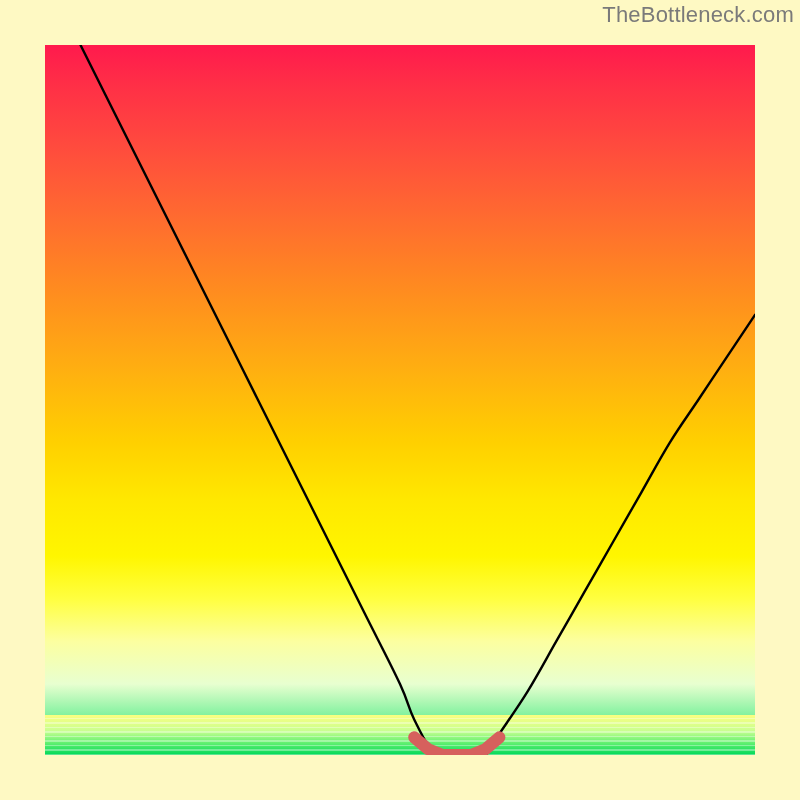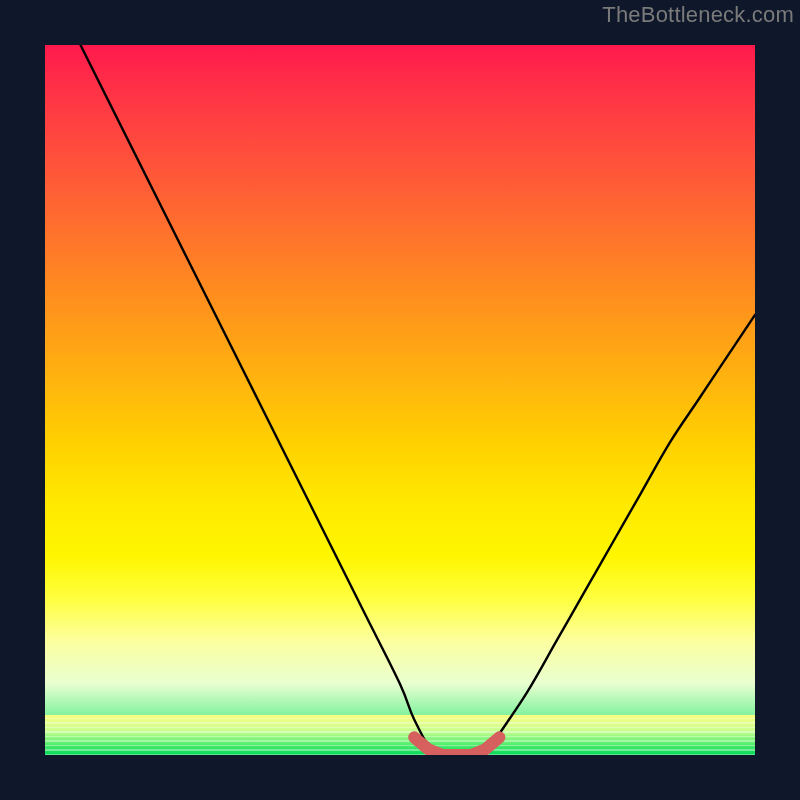--- a/index.html
+++ b/index.html
@@ -8,21 +8,21 @@
     width: 800px;
     height: 800px;
     background: #000;
     overflow: hidden;
     font-family: Arial, Helvetica, sans-serif;
   }
   .frame {
     position: relative;
     width: 800px;
     height: 800px;
-    background: #0f172a;
+    background: #fef9c3;
   }
   .plot {
     position: absolute;
     left: 45px;
     top: 45px;
     width: 710px;
     height: 710px;
     background: linear-gradient(to bottom,
       #ff1a4d 0%,
       #ff3046 6%,

